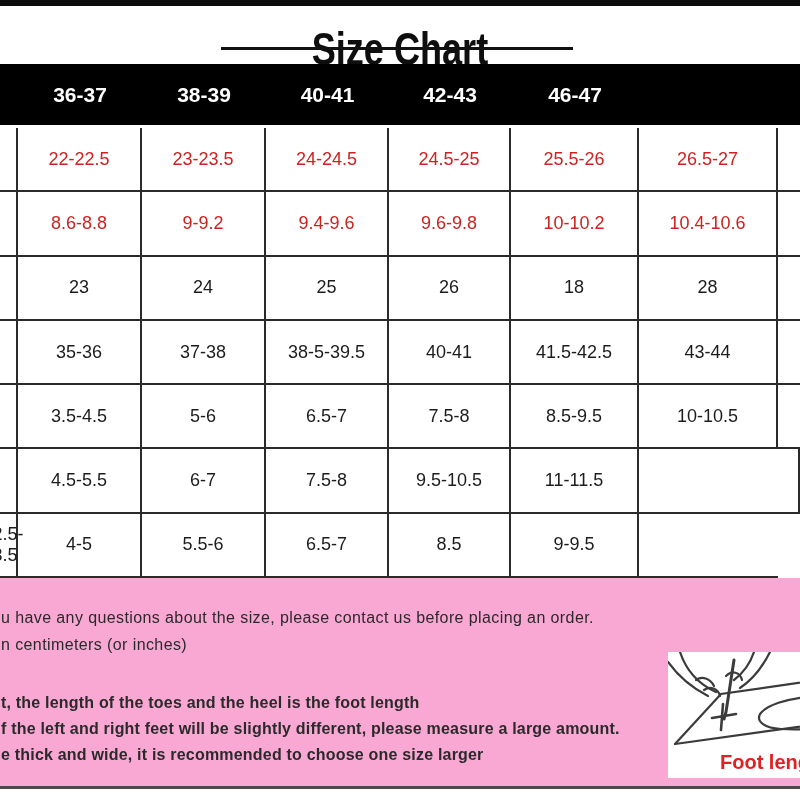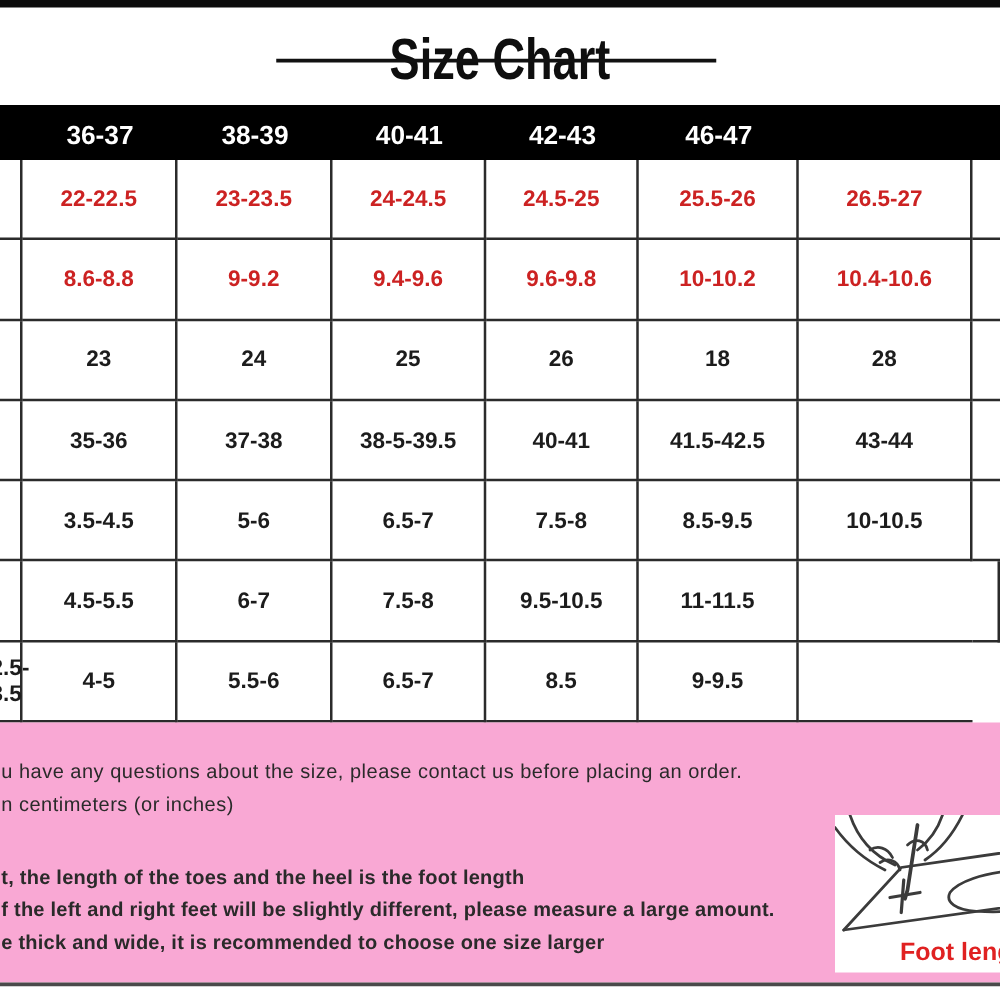--- a/index.html
+++ b/index.html
@@ -29,22 +29,22 @@
     letter-spacing: 0px;
     transform: scale(0.95, 1.22);
     transform-origin: center center;
   }
   .title-underline {
     position: absolute; left: 221px; top: 47px;
     width: 352px; height: 3px; background: #111;
   }
   
   .band {
-    position: absolute; left: 0; top: 84px;
-    width: 800px; height: 50px; background: #000;
+    position: absolute; left: 0; top: 64px;
+    width: 800px; height: 61px; background: #000;
     display: grid;
     grid-template-columns: 18px 124px 124px 123px 122px 128px 139px 22px;
     align-items: center;
   }
   .h-cell {
     color: #fff;
     font-weight: 700;
     font-size: 21px;
     text-align: center;
   }
@@ -54,21 +54,21 @@
     width: 800px;
     display: grid;
     grid-template-columns: 18px 124px 124px 123px 122px 128px 139px 22px;
     grid-auto-rows: 64.3px;
     background: #fff;
   }
   .cell {
     border-right: 2px solid #2b2b2b;
     border-bottom: 2px solid #2b2b2b;
     display: flex; align-items: center; justify-content: center;
-    font-weight: 700;
+    font-weight: 400;
     font-size: 18px;
     color: #1c1c1c;
     box-sizing: border-box;
   }
   .cell.last { border-right: none; }
   .cell.red { color: var(--red-text, #cc2222); }
   
   .notes {
     position: absolute; left: 0; top: 578px;
     width: 800px; height: 208px;

